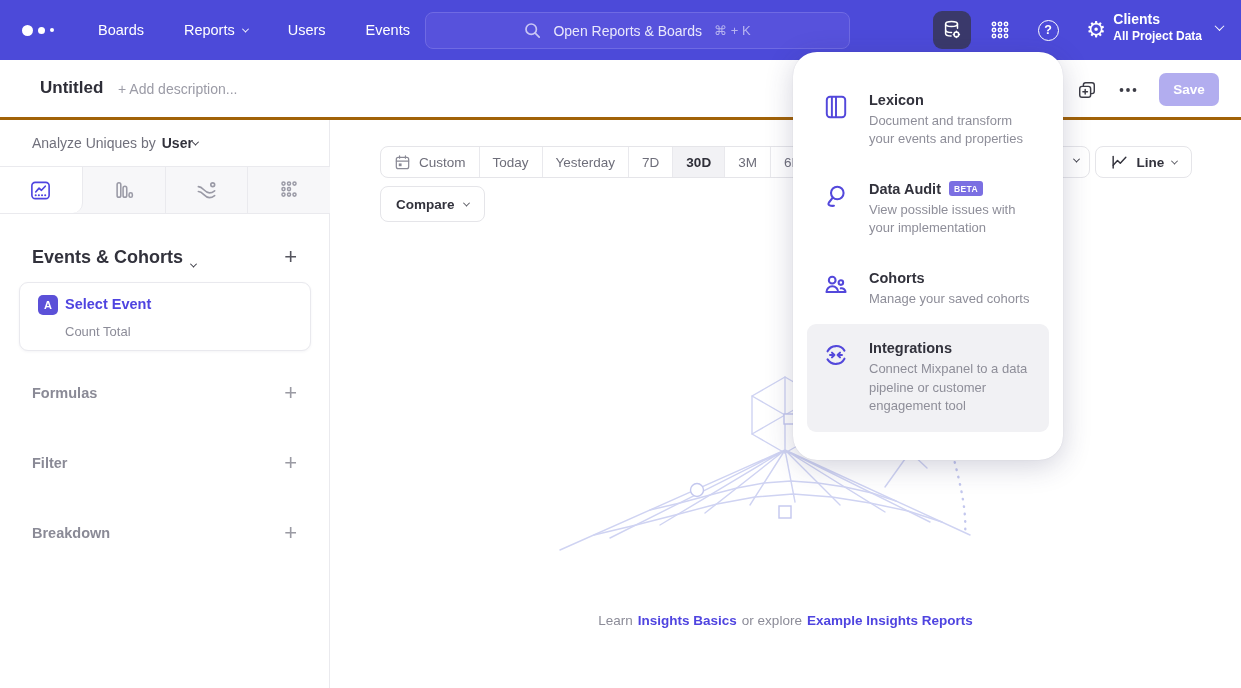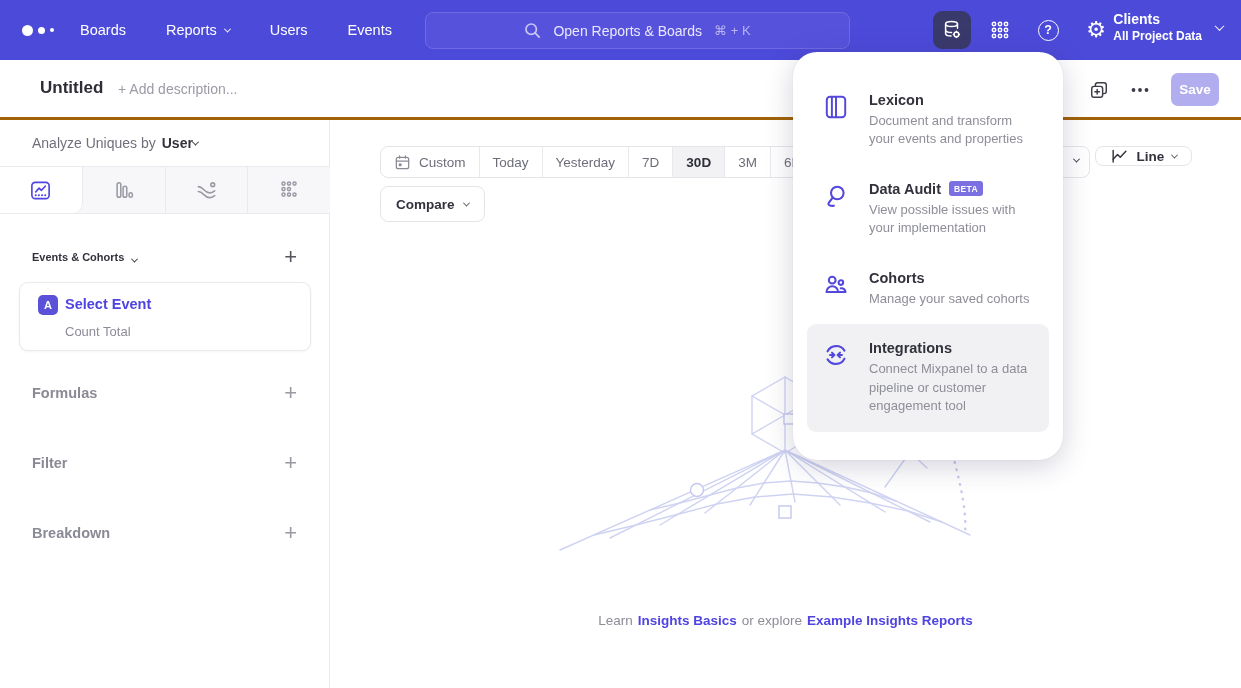--- a/index.html
+++ b/index.html
@@ -5,21 +5,21 @@
   * { margin:0; padding:0; box-sizing:border-box; }
   html,body { width:1241px; height:688px; }
   body { font-family:"Liberation Sans", sans-serif; background:#fff; overflow:hidden; position:relative; }
   .page { position:absolute; inset:0; width:1241px; height:688px; }
 
   
   .topbar { position:absolute; left:0; top:0; width:1241px; height:60px; background:#4C4AD9; display:flex; align-items:center; z-index:30; }
   .logo { display:flex; align-items:center; gap:5px; margin-left:22px; cursor:pointer; }
   .logo i { display:block; border-radius:50%; background:#fff; }
   .logo .d1{ width:11px; height:11px; } .logo .d2{ width:7px; height:7px; } .logo .d3{ width:4px; height:4px; }
-  .nav { display:flex; align-items:flex-start; gap:40px; margin-left:26px; }
+  .nav { display:flex; align-items:flex-start; gap:40px; margin-left:44px; }
   .nav-item { color:#fff; font-size:14.5px; font-weight:500; display:flex; align-items:center; gap:8px; cursor:pointer; }
   .chev { width:7px; height:7px; border-right:1.8px solid currentColor; border-bottom:1.8px solid currentColor; transform:rotate(45deg) translate(-1px,-1px); display:inline-block; }
   .chev.small { width:5px; height:5px; }
   .searchbox { position:absolute; left:425px; top:12px; width:425px; height:37px; background:#5752DC; border:1px solid #6F6AE3; border-radius:8px; display:flex; align-items:center; justify-content:center; gap:12px; cursor:text; }
   .searchbox .ph { color:#E9E8FC; font-size:14px; }
   .searchbox .sc { color:#B7B4F0; font-size:13px; }
   .tb-icons { position:absolute; right:126px; top:11px; display:flex; align-items:center; gap:10px; }
   .tb-icon { width:38px; height:38px; border-radius:9px; display:flex; align-items:center; justify-content:center; cursor:pointer; color:#fff; }
   .tb-icon.active { background:#3A396B; }
   .help-circ { width:21px; height:21px; border:1.8px solid #fff; border-radius:50%; display:flex; align-items:center; justify-content:center; font-size:12.5px; font-weight:700; color:#fff; }
@@ -27,52 +27,52 @@
   .project { position:absolute; right:18px; top:11px; display:flex; align-items:center; gap:14px; cursor:pointer; color:#fff; }
   .project .org { font-size:14px; font-weight:700; line-height:1.25; }
   .project .nm { font-size:12px; font-weight:700; line-height:1.25; }
 
   
   .rheader { position:absolute; left:0; top:60px; width:1241px; height:60px; background:#fff; border-bottom:3px solid #a16207; z-index:5; }
   .rtitle { position:absolute; left:40px; top:18px; font-size:17px; font-weight:700; color:#2E2E38; cursor:text; }
   .rdesc { position:absolute; left:118px; top:21px; font-size:14px; color:#9B9BA6; cursor:text; }
   .rh-actions { position:absolute; right:22px; top:13px; display:flex; align-items:center; gap:22px; }
   .icon-btn { display:flex; align-items:center; justify-content:center; cursor:pointer; color:#3C3C46; }
-  .save-btn { width:48px; height:33px; border:none; border-radius:7px; background:#B2ADEF; color:#fff; font-size:13.5px; font-weight:600; font-family:inherit; cursor:pointer; }
+  .save-btn { width:60px; height:33px; border:none; border-radius:7px; background:#B2ADEF; color:#fff; font-size:13.5px; font-weight:600; font-family:inherit; cursor:pointer; }
 
   
   .sidebar { position:absolute; left:0; top:120px; width:330px; height:568px; background:#fff; border-right:1px solid #EAEAEE; z-index:4; }
   .analyze { position:absolute; left:32px; top:15px; font-size:14px; color:#70707C; display:flex; align-items:center; gap:6px; }
   .analyze b { color:#32323C; font-weight:700; display:flex; align-items:center; gap:0; cursor:pointer; }
   .tabs { position:absolute; left:0; top:46px; width:330px; height:48px; display:flex; border-top:1px solid #EAEAEE; border-bottom:1px solid #EAEAEE; background:#F7F7F9; }
   .tab { flex:1; display:flex; align-items:center; justify-content:center; color:#9A9AA6; cursor:pointer; border-right:1px solid #EAEAEE; }
   .tab:last-child { border-right:none; }
   .tab.active { background:#fff; color:#4F44E0; border-radius:0 0 10px 0; border-right:1px solid #EAEAEE; }
   .ev-header { position:absolute; left:32px; right:32px; top:126px; display:flex; align-items:center; }
-  .ev-header .tt { font-size:11px; font-weight:700; color:#32323C; display:flex; align-items:flex-end; gap:8px; cursor:pointer; }
+  .ev-header .tt { font-size:18px; font-weight:700; color:#32323C; display:flex; align-items:flex-end; gap:8px; cursor:pointer; }
   .plus { margin-left:auto; font-size:22px; font-weight:300; color:#55555E; cursor:pointer; line-height:1; }
   .plus.light { color:#9A9AA3; }
   .event-card { position:absolute; left:19px; top:162px; width:292px; height:69px; border:1px solid #E9E9EE; border-radius:9px; background:#fff; box-shadow:0 1px 3px rgba(40,40,80,0.05); cursor:pointer; }
   .abadge { position:absolute; left:18px; top:12px; width:20px; height:20px; border-radius:5px; background:#5B50D8; color:#fff; font-size:11px; font-weight:700; display:flex; align-items:center; justify-content:center; }
   .sel-event { position:absolute; left:45px; top:13px; font-size:14.5px; font-weight:600; color:#4F44E0; }
   .count-total { position:absolute; left:45px; top:41px; font-size:13px; color:#8C8C98; }
   .side-sec { position:absolute; left:32px; right:32px; display:flex; align-items:center; font-size:14.5px; font-weight:600; color:#8A8A96; }
   .side-sec .lbl { cursor:default; }
 
   
   .main { position:absolute; left:330px; top:120px; width:911px; height:568px; background:#fff; }
   .illus { position:absolute; left:225px; top:230px; width:460px; height:215px; z-index:1; }
   .seg { position:absolute; left:50px; top:26px; height:32px; display:flex; border:1px solid #E5E5E9; border-radius:8px; background:#fff; overflow:hidden; z-index:2; }
   .seg-item { display:flex; align-items:center; justify-content:center; gap:8px; font-size:13.5px; color:#6E6E7A; border-right:1px solid #E9E9ED; cursor:pointer; padding:0 13px; white-space:nowrap; }
   .seg-item:last-child { border-right:none; }
   .seg-item.selected { background:#F2F2F5; color:#2E2E38; font-weight:700; }
   .compare { position:absolute; left:50px; top:66px; height:36px; padding:0 15px; display:flex; align-items:center; gap:9px; font-size:13.5px; font-weight:600; color:#32323C; border:1px solid #E5E5E9; border-radius:8px; background:#fff; cursor:pointer; z-index:2; }
   .hidden-dd { position:absolute; left:710px; top:26px; width:50px; height:32px; border:1px solid #E5E5E9; border-radius:8px; background:#fff; z-index:2; cursor:pointer; }
   .hidden-dd .chev { position:absolute; right:10px; top:11px; color:#32323C; }
-  .linetype { position:absolute; left:765px; top:26px; width:97px; height:20px; display:flex; align-items:center; justify-content:center; gap:8px; font-size:13.5px; font-weight:600; color:#32323C; border:1px solid #E5E5E9; border-radius:8px; background:#fff; cursor:pointer; z-index:2; }
+  .linetype { position:absolute; left:765px; top:26px; width:97px; height:32px; display:flex; align-items:center; justify-content:center; gap:8px; font-size:13.5px; font-weight:600; color:#32323C; border:1px solid #E5E5E9; border-radius:8px; background:#fff; cursor:pointer; z-index:2; }
   .empty { position:absolute; left:0; width:911px; text-align:center; z-index:2; }
   .empty-title { top:462px; font-size:16.5px; font-weight:700; color:#32323C; }
   .empty-sub { top:493px; font-size:13.5px; color:#8C8C98; display:flex; justify-content:center; gap:5px; }
   .empty-sub a { color:#4F44E0; font-weight:600; text-decoration:none; cursor:pointer; }
 
   
   .panel { position:absolute; left:793px; top:52px; width:270px; height:408px; background:#fff; border-radius:24px; box-shadow:0 6px 28px rgba(50,50,95,0.22), 0 0 1px rgba(50,50,95,0.2); z-index:40; padding:24px 14px 14px; }
   .menu-item { display:flex; gap:19px; padding:16px; border-radius:9px; cursor:pointer; }
   .menu-item.highlight { background:#F1F1F4; }
   .mi-icon { width:27px; flex:0 0 27px; color:#5348DB; padding-top:2px; }

